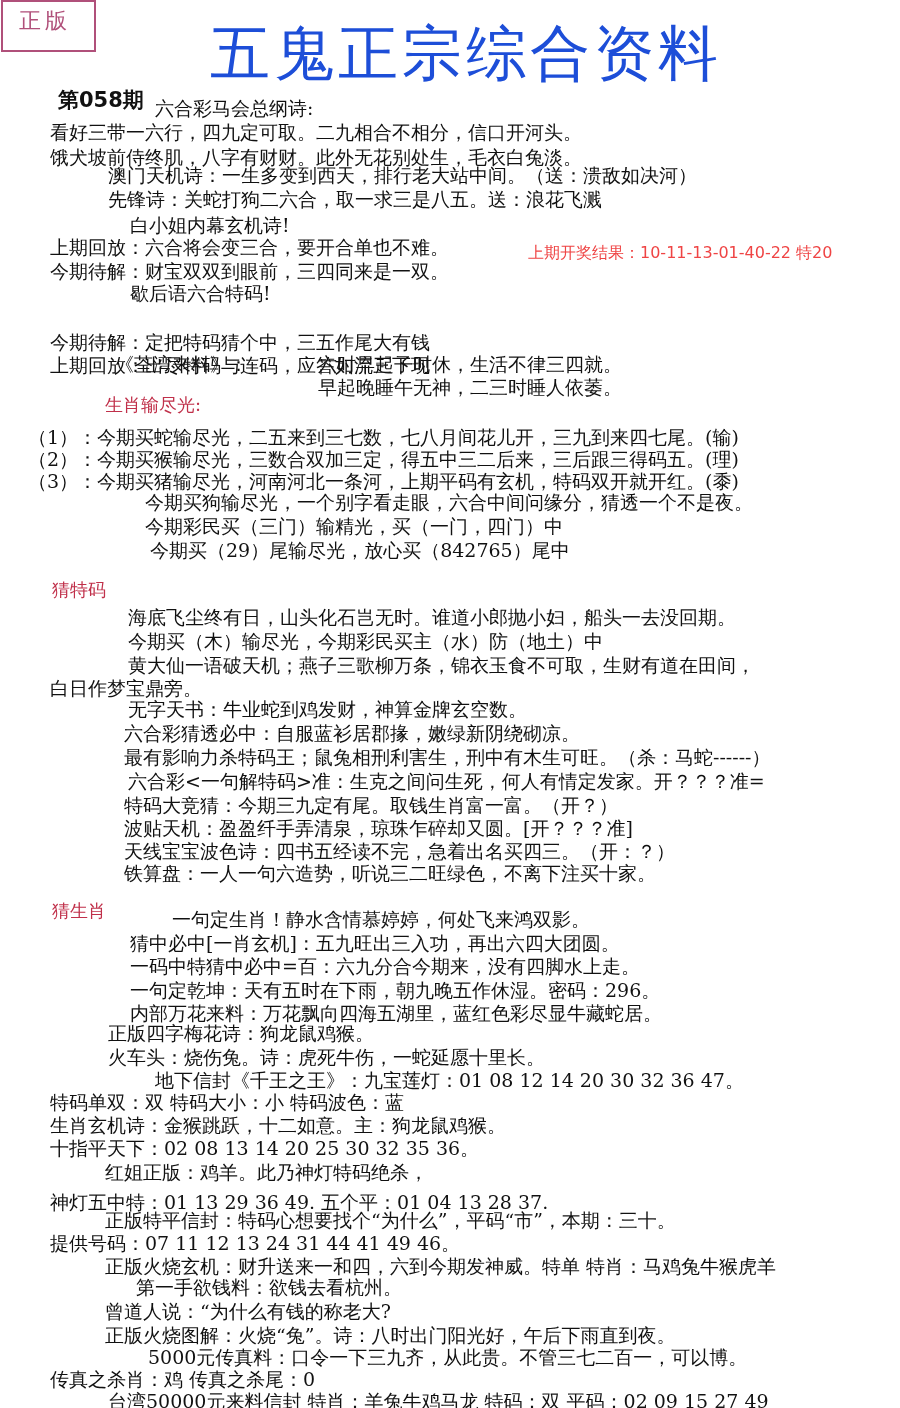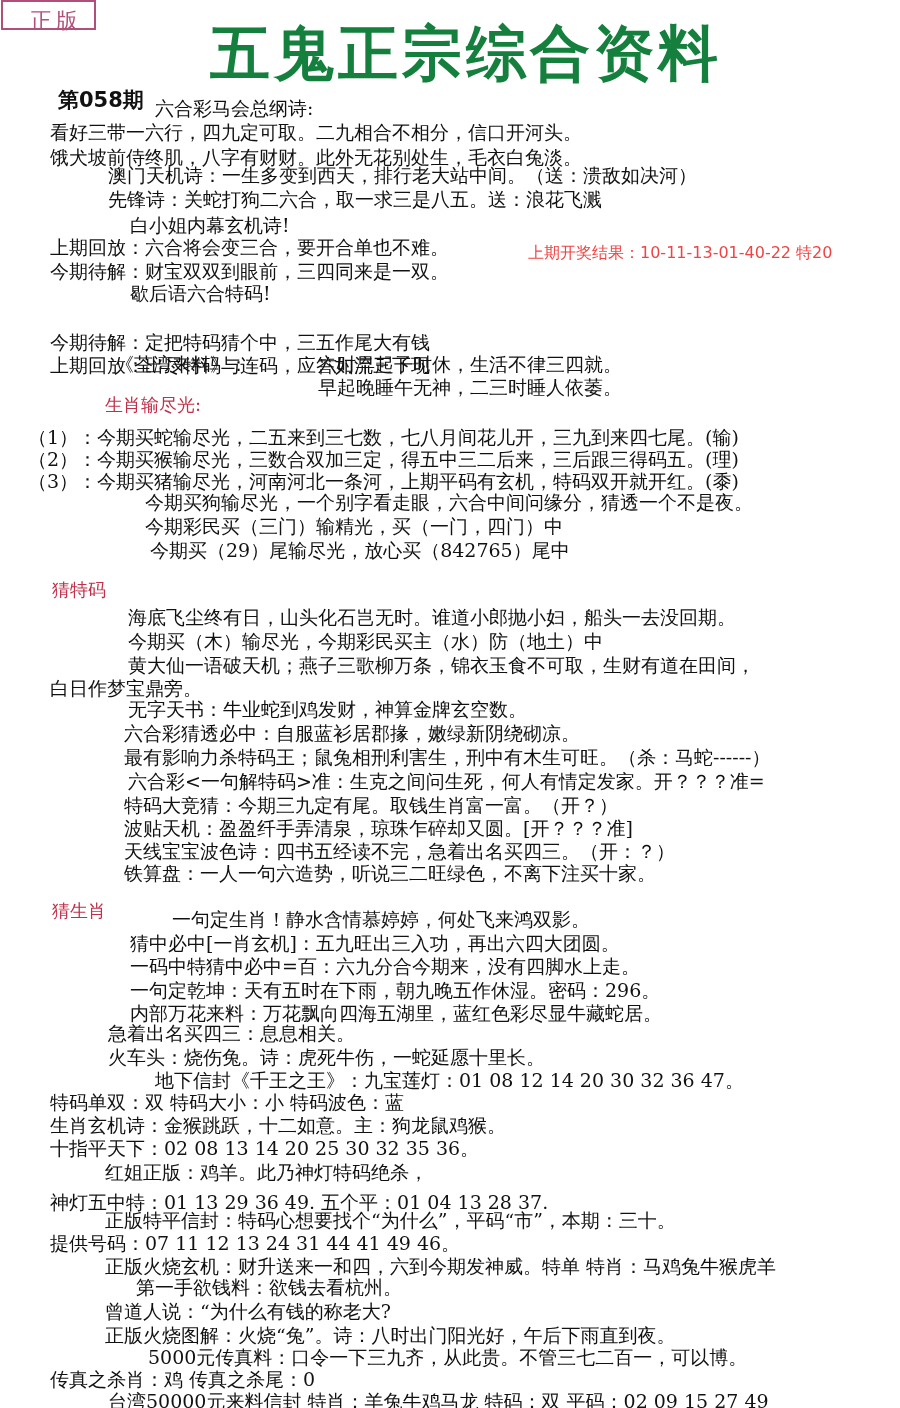--- a/index.html
+++ b/index.html
@@ -1,23 +1,23 @@
 <!DOCTYPE html>
 <html><head>
   <meta charset="utf-8">
   <style>
     html, body { margin: 0; padding: 0; background: #ffffff; }
     body { width: 900px; height: 1408px; position: relative; overflow: hidden;
            font-family: "DejaVu Serif", "Liberation Serif", serif; color: #111; }
-    .badge { position: absolute; left: 1px; top: 0; width: 95px; height: 30px;
+    .badge { position: absolute; left: 1px; top: 0; width: 95px; height: 52px;
              border: 2px solid #b0507a; box-sizing: border-box; color: #b0507a;
-             font-size: 22px; line-height: 38px; padding-left: 27px; letter-spacing: 4px;
+             font-size: 22px; line-height: 38px; padding-left: 16px; letter-spacing: 4px;
              font-family: "DejaVu Serif", serif; }
     .title { position: absolute; left: 210px; top: 18px; font-size: 60px; line-height: 70px;
-             letter-spacing: 4px; font-family: "DejaVu Serif", serif; color: #15803d; font-weight: bold; }
+             letter-spacing: 4px; font-family: "DejaVu Serif", serif; color: #1d4ed8; }
     .issue { position: absolute; left: 58px; top: 86px; font-size: 21px; font-weight: bold;
              font-family: "DejaVu Sans", "Liberation Sans", sans-serif; }
     .line { position: absolute; white-space: nowrap; font-size: 19px; line-height: 24px; }
     .heading { position: absolute; white-space: nowrap; font-size: 18px; color: #c0304a; }
     .result { position: absolute; left: 528px; top: 243px; color: #ef4444; font-size: 16px;
               font-family: "DejaVu Sans", "Liberation Sans", sans-serif; white-space: nowrap; }
   </style>
 </head>
 <body>
 
@@ -57,21 +57,21 @@
     <div class="line" style="left: 128px; top: 769px;">六合彩&lt;一句解特码&gt;准：生克之间问生死，何人有情定发家。开？？？准=</div>
     <div class="line" style="left: 124px; top: 793px;">特码大竞猜：今期三九定有尾。取钱生肖富一富。（开？）</div>
     <div class="line" style="left: 124px; top: 816px;">波贴天机：盈盈纤手弄清泉，琼珠乍碎却又圆。[开？？？准]</div>
     <div class="line" style="left: 124px; top: 839px;">天线宝宝波色诗：四书五经读不完，急着出名买四三。（开：？）</div>
     <div class="line" style="left: 124px; top: 861px;">铁算盘：一人一句六造势，听说三二旺绿色，不离下注买十家。</div>
     <div class="line" style="left: 172px; top: 907px;">一句定生肖！静水含情慕婷婷，何处飞来鸿双影。</div>
     <div class="line" style="left: 130px; top: 931px;">猜中必中[一肖玄机]：五九旺出三入功，再出六四大团圆。</div>
     <div class="line" style="left: 130px; top: 954px;">一码中特猜中必中=百：六九分合今期来，没有四脚水上走。</div>
     <div class="line" style="left: 130px; top: 978px;">一句定乾坤：天有五时在下雨，朝九晚五作休湿。密码：296。</div>
     <div class="line" style="left: 130px; top: 1001px;">内部万花来料：万花飘向四海五湖里，蓝红色彩尽显牛藏蛇居。</div>
-    <div class="line" style="left: 108px; top: 1021px;">急着出名买四三：息息相关。</div>
+    <div class="line" style="left: 108px; top: 1021px;">正版四字梅花诗：狗龙鼠鸡猴。</div>
     <div class="line" style="left: 108px; top: 1045px;">火车头：烧伤兔。诗：虎死牛伤，一蛇延愿十里长。</div>
     <div class="line" style="left: 155px; top: 1068px;">地下信封《千王之王》：九宝莲灯：01 08 12 14 20 30 32 36 47。</div>
     <div class="line" style="left: 50px; top: 1090px;">特码单双：双 特码大小：小 特码波色：蓝</div>
     <div class="line" style="left: 50px; top: 1113px;">生肖玄机诗：金猴跳跃，十二如意。主：狗龙鼠鸡猴。</div>
     <div class="line" style="left: 50px; top: 1136px;">十指平天下：02 08 13 14 20 25 30 32 35 36。</div>
     <div class="line" style="left: 105px; top: 1160px;">红姐正版：鸡羊。此乃神灯特码绝杀，</div>
     <div class="line" style="left: 50px; top: 1184px; margin-top: 6px;">神灯五中特：01 13 29 36 49. 五个平：01 04 13 28 37.</div>
     <div class="line" style="left: 105px; top: 1208px;">正版特平信封：特码心想要找个“为什么”，平码“市”，本期：三十。</div>
     <div class="line" style="left: 50px; top: 1231px;">提供号码：07 11 12 13 24 31 44 41 49 46。</div>
     <div class="line" style="left: 105px; top: 1254px;">正版火烧玄机：财升送来一和四，六到今期发神威。特单 特肖：马鸡兔牛猴虎羊</div>

